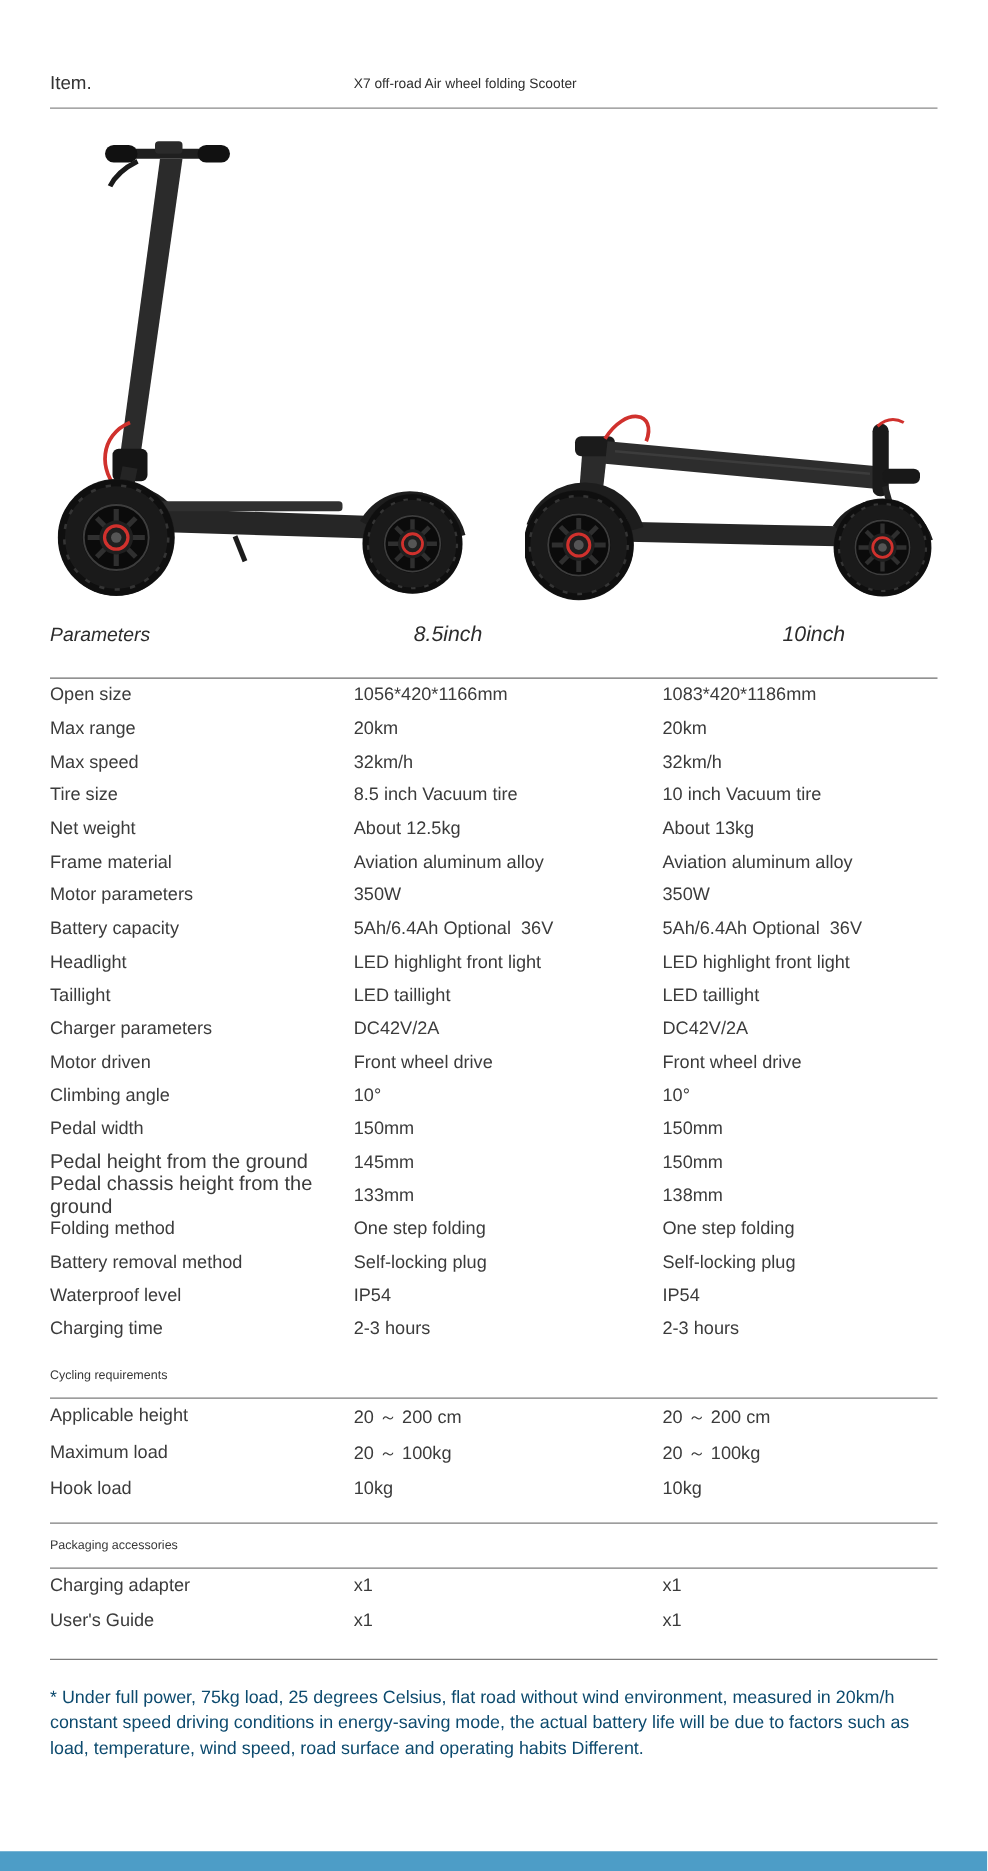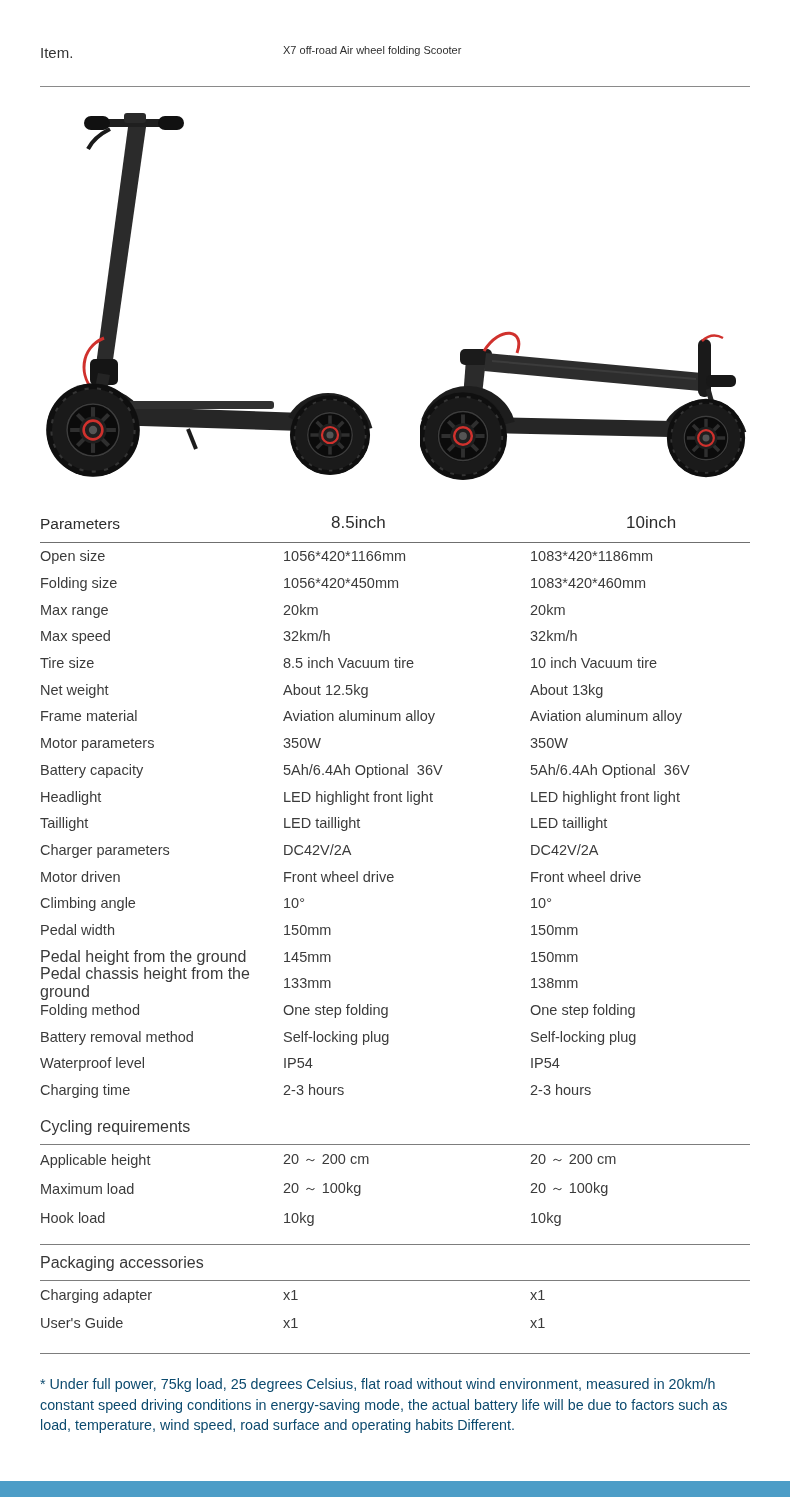--- a/index.html
+++ b/index.html
@@ -9,25 +9,25 @@
     height: 1497px;
     background: #ffffff;
     font-family: "Liberation Sans", sans-serif;
     color: #3b3b3b;
     overflow: hidden;
   }
 
   
   .header {
     position: absolute;
-    top: 44px;
+    top: 58px;
     left: 40px;
     width: 710px;
     display: flex;
-    align-items: flex-start;
+    align-items: center;
     font-size: 15px;
     color: #333;
   }
   .item-label { width: 243px; }
   .page-title { font-size: 11px; color: #2e2e2e; }
   .header-rule {
     position: absolute;
     top: 86px;
     left: 40px;
     width: 710px;
@@ -53,36 +53,37 @@
     width: 710px;
   }
   .row { display: flex; align-items: center; }
   .c1 { width: 243px; }
   .c2 { width: 247px; white-space: pre; }
   .c3 { flex: 1; white-space: pre; }
 
   .thead {
     height: 43px;
     align-items: flex-end;
-    padding-bottom: 9px;
+    padding-bottom: 24px;
     box-sizing: border-box;
     border-bottom: 1px solid #6f6f6f;
     color: #2c2c2c;
+    font-style: italic;
   }
   .th  { font-size: 15.5px; }
   .th.big { font-size: 17px; margin-left: 48px; }
 
   .body-rows .row { height: 26.7px; font-size: 14.5px; }
   .small-label .c1 { font-size: 16px; }
 
   .section-title {
     display: flex;
     align-items: center;
     height: 36px;
-    font-size: 16px;
+    font-size: 10px;
     color: #383838;
     border-bottom: 1px solid #7d7d7d;
     box-sizing: border-box;
   }
   .section-title.cycling { margin-top: 6px; }
 
   .cycling-rows .row   { height: 29px;  font-size: 14.5px; }
   .packaging-rows .row { height: 28px;  font-size: 14.5px; }
 
   .rule { border-top: 1px solid #7d7d7d; height: 0; }
@@ -192,25 +193,20 @@
     </div>
 
     <div class="body-rows">
 
         <div class="row">
           <div class="c1">Open size</div>
           <div class="c2">1056*420*1166mm</div>
           <div class="c3">1083*420*1186mm</div>
         </div>
 
-        <div class="row">
-          <div class="c1">Folding size</div>
-          <div class="c2">1056*420*450mm</div>
-          <div class="c3">1083*420*460mm</div>
-        </div>
 
         <div class="row">
           <div class="c1">Max range</div>
           <div class="c2">20km</div>
           <div class="c3">20km</div>
         </div>
 
         <div class="row">
           <div class="c1">Max speed</div>
           <div class="c2">32km/h</div>

